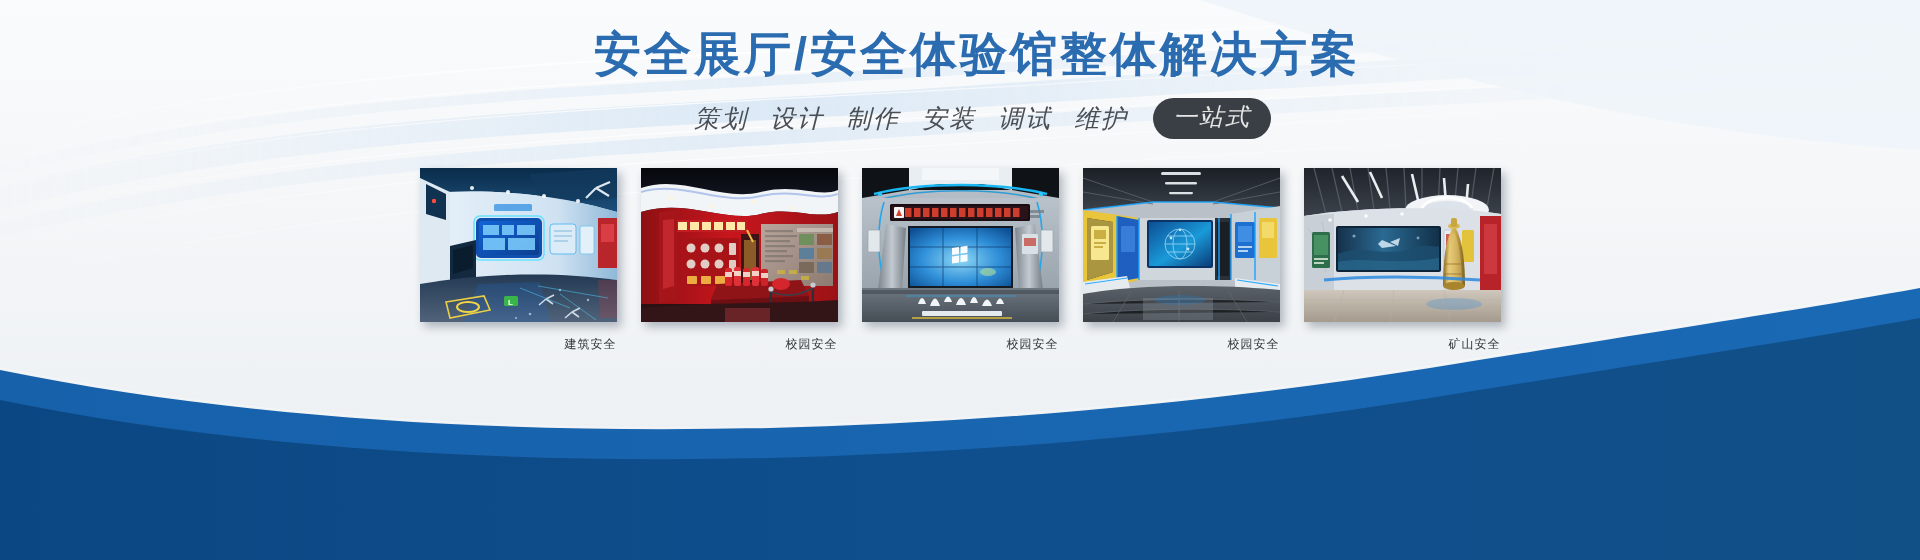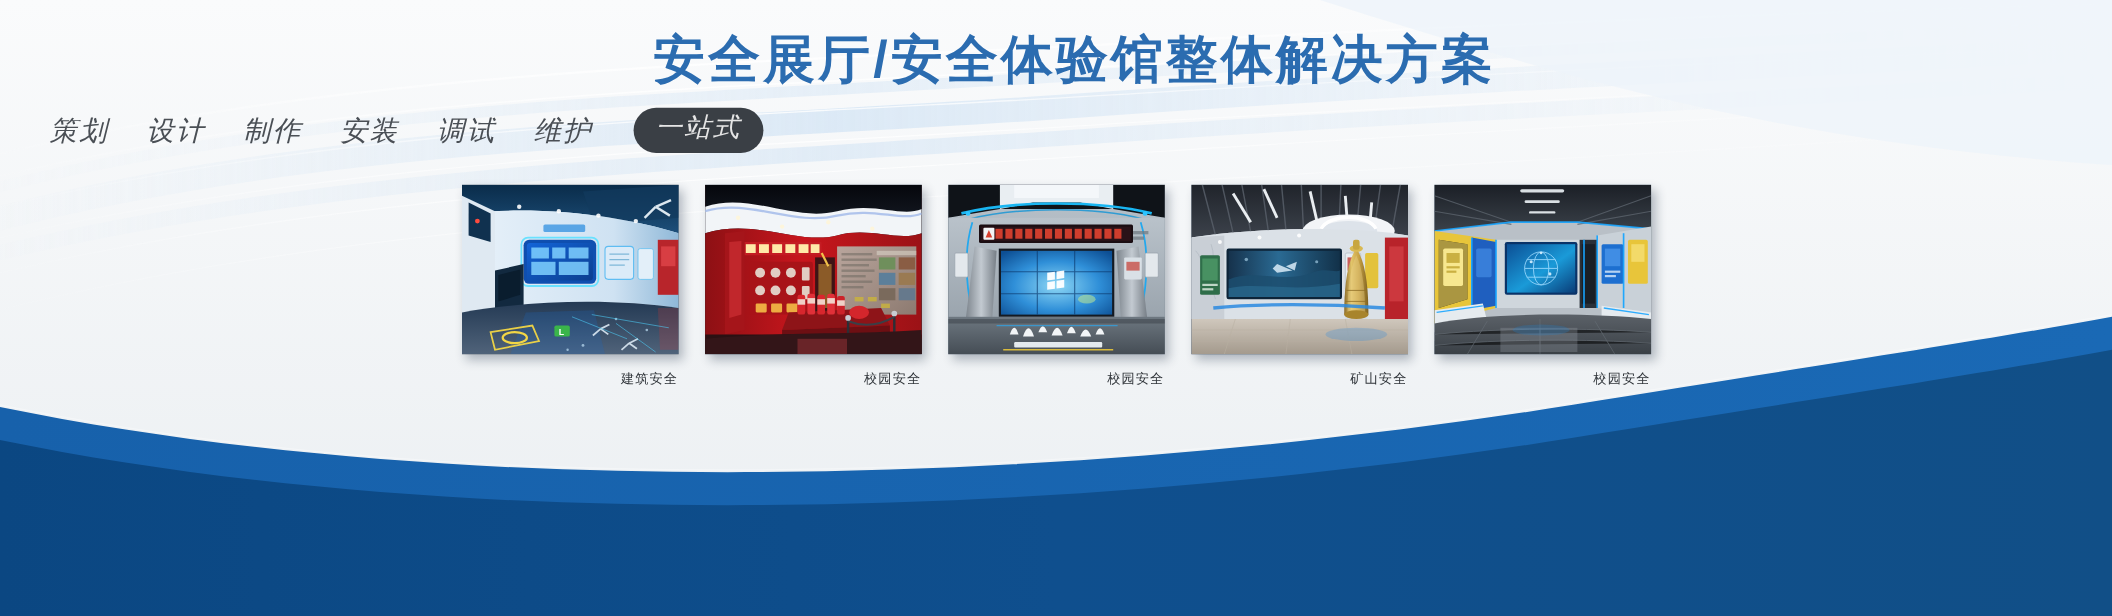--- a/index.html
+++ b/index.html
@@ -33,22 +33,22 @@
     font-weight:bold;
     color:#2b6cb0;
     letter-spacing:3px;
     font-family:"Liberation Sans","DejaVu Sans",sans-serif;
     white-space:nowrap;
   }
 
   
   .subtitle-row {
     margin-top:17px;
-    display:flex; align-items:center; 
-    gap:12px;
+    display:flex; align-items:center; justify-content:center;
+    gap:0px;
     white-space:nowrap;
   }
   .sub-word {
     font-size:25px;
     color:#4a4f55;
     font-style:italic;
     letter-spacing:2px;
     padding:0 11px;
     font-family:"Liberation Sans","DejaVu Sans",sans-serif;
   }
@@ -528,20 +528,134 @@
           </g>
         </svg>
       </div>
       <div class="caption">校园安全</div>
     </div>
 
     <div class="card">
       <div class="thumb">
         <svg viewBox="0 0 197 154" preserveAspectRatio="none">
           <defs>
+            <linearGradient id="c5ceil" x1="0" y1="0" x2="0" y2="1">
+              <stop offset="0%" stop-color="#1b1f26"></stop>
+                <stop offset="100%" stop-color="#3a4149"></stop>
+            </linearGradient>
+            <linearGradient id="c5floor" x1="0" y1="0" x2="0" y2="1">
+              <stop offset="0%" stop-color="#5b6168"></stop>
+                <stop offset="100%" stop-color="#3a4046"></stop>
+            </linearGradient>
+            <linearGradient id="c5scr" x1="0" y1="0" x2="1" y2="1">
+              <stop offset="0%" stop-color="#0c4f95"></stop>
+                <stop offset="55%" stop-color="#1a9ad8"></stop>
+              <stop offset="100%" stop-color="#0a3d78"></stop>
+            </linearGradient>
+          </defs>
+          <rect width="197" height="154" fill="#b9c0c7"></rect>
+
+          <path d="M0 0 H197 V40 L130 34 H70 L0 42 Z" fill="url(#c5ceil)"></path>
+          <g stroke="#5c646d" stroke-width="1" opacity=".8">
+            <path d="M0 10 L70 34"></path>
+              <path d="M0 24 L70 36"></path>
+            <path d="M197 10 L130 34"></path>
+              <path d="M197 24 L130 36"></path>
+          </g>
+
+          <g fill="#eef4f8" opacity=".9">
+            <rect x="78" y="4" width="40" height="3" rx="1.5"></rect>
+            <rect x="82" y="14" width="32" height="2.6" rx="1.3"></rect>
+            <rect x="86" y="24" width="24" height="2.2" rx="1.1"></rect>
+          </g>
+
+          <path d="M0 42 L70 34 H130 L197 40" stroke="#18a5ff" stroke-width="1.6" fill="none" opacity=".9"></path>
+
+          <path d="M0 42 L56 50 V112 L0 126 Z" fill="#e8c53a"></path>
+          <path d="M4 50 L30 54 V104 L4 112 Z" fill="#f0d濃"></path>
+          <path d="M4 50 L30 54 V104 L4 112 Z" fill="#f2d65c" opacity=".7"></path>
+          <rect x="8" y="58" width="18" height="34" rx="1.5" fill="#f7e78f"></rect>
+          <g fill="#b79a22" opacity=".7">
+            <rect x="11" y="62" width="12" height="9"></rect>
+            <rect x="11" y="74" width="12" height="2"></rect>
+              <rect x="11" y="78" width="9" height="2"></rect>
+          </g>
+
+          <path d="M34 48 L56 52 V110 L34 114 Z" fill="#1f5fbf"></path>
+          <rect x="38" y="58" width="14" height="26" rx="1.5" fill="#3e86e0" opacity=".8"></rect>
+
+          <path d="M56 50 H136 V112 H56 Z" fill="#cfd6dc"></path>
+          <rect x="64" y="52" width="66" height="48" rx="2" fill="#0a3368"></rect>
+          <rect x="66" y="54" width="62" height="44" fill="url(#c5scr)"></rect>
+
+          <g stroke="#9fdcff" stroke-width=".9" fill="none" opacity=".85">
+            <circle cx="97" cy="76" r="15"></circle>
+              <ellipse cx="97" cy="76" rx="7" ry="15"></ellipse>
+            <path d="M82 76 H112"></path>
+              <path d="M84 68 H110"></path>
+              <path d="M84 84 H110"></path>
+          </g>
+          <g fill="#d8f0ff" opacity=".9">
+            <circle cx="88" cy="70" r="1.4"></circle>
+              <circle cx="105" cy="81" r="1.4"></circle>
+            <circle cx="97" cy="62" r="1.2"></circle>
+          </g>
+
+          <rect x="132" y="50" width="16" height="62" fill="#2a3038"></rect>
+          <rect x="134" y="54" width="12" height="54" fill="#1a1f26"></rect>
+
+          <path d="M148 46 L197 38 V120 L148 112 Z" fill="#c9d1d8"></path>
+          <rect x="152" y="54" width="20" height="36" rx="1.5" fill="#1d6fd0"></rect>
+          <rect x="155" y="58" width="14" height="16" fill="#4a95e8" opacity=".8"></rect>
+          <g fill="#cfe4f8" opacity=".85">
+            <rect x="155" y="78" width="14" height="2"></rect>
+              <rect x="155" y="82" width="10" height="2"></rect>
+          </g>
+          <rect x="176" y="50" width="18" height="40" rx="1.5" fill="#e8c53a"></rect>
+          <rect x="179" y="54" width="12" height="16" fill="#f4dd72" opacity=".85"></rect>
+
+          <g stroke="#18a5ff" stroke-width="1.5" fill="none" opacity=".95">
+            <path d="M56 50 V112"></path>
+              <path d="M136 50 V112"></path>
+            <path d="M148 46 V112"></path>
+              <path d="M34 48 V114"></path>
+            <path d="M172 44 V112"></path>
+          </g>
+
+          <path d="M0 114 L44 108 L48 124 L0 134 Z" fill="#e6ebef"></path>
+          <path d="M0 128 L48 120 V132 L0 142 Z" fill="#aeb6bd"></path>
+          <path d="M152 110 L197 116 V132 L152 124 Z" fill="#e6ebef"></path>
+          <path d="M152 122 L197 128 V138 L152 132 Z" fill="#aeb6bd"></path>
+          <g stroke="#18a5ff" stroke-width="1.2" fill="none" opacity=".9">
+            <path d="M2 116 L44 110"></path>
+              <path d="M154 112 L195 118"></path>
+          </g>
+
+          <path d="M0 126 C50 116, 140 116, 197 122 V154 H0 Z" fill="url(#c5floor)"></path>
+          <g stroke="#6d757d" stroke-width=".8" opacity=".55">
+            <path d="M0 136 C60 130, 140 130, 197 134"></path>
+            <path d="M0 146 C60 140, 140 140, 197 144"></path>
+            <path d="M48 124 L30 154"></path>
+              <path d="M96 122 L96 154"></path>
+              <path d="M146 124 L164 154"></path>
+          </g>
+          <g fill="#8e969d" opacity=".35">
+            <rect x="60" y="130" width="70" height="22"></rect>
+          </g>
+
+          <ellipse cx="97" cy="132" rx="26" ry="5" fill="#1a84d8" opacity=".25"></ellipse>
+        </svg>
+      </div>
+      <div class="caption">校园安全</div>
+    </div>
+
+    <div class="card">
+      <div class="thumb">
+        <svg viewBox="0 0 197 154" preserveAspectRatio="none">
+          <defs>
             <linearGradient id="c4ceil" x1="0" y1="0" x2="0" y2="1">
               <stop offset="0%" stop-color="#20242b"></stop>
                 <stop offset="100%" stop-color="#3c424b"></stop>
             </linearGradient>
             <linearGradient id="c4bell" x1="0" y1="0" x2="1" y2="0">
               <stop offset="0%" stop-color="#8a6a28"></stop>
                 <stop offset="30%" stop-color="#e2c46a"></stop>
               <stop offset="60%" stop-color="#c9a347"></stop>
                 <stop offset="100%" stop-color="#7d601f"></stop>
             </linearGradient>
@@ -654,128 +768,14 @@
           <g fill="#ffffff" opacity=".9">
             <circle cx="26" cy="52" r="1.8"></circle>
               <circle cx="62" cy="48" r="1.8"></circle>
             <circle cx="98" cy="46" r="1.8"></circle>
           </g>
         </svg>
       </div>
       <div class="caption">矿山安全</div>
     </div>
 
-    <div class="card">
-      <div class="thumb">
-        <svg viewBox="0 0 197 154" preserveAspectRatio="none">
-          <defs>
-            <linearGradient id="c5ceil" x1="0" y1="0" x2="0" y2="1">
-              <stop offset="0%" stop-color="#1b1f26"></stop>
-                <stop offset="100%" stop-color="#3a4149"></stop>
-            </linearGradient>
-            <linearGradient id="c5floor" x1="0" y1="0" x2="0" y2="1">
-              <stop offset="0%" stop-color="#5b6168"></stop>
-                <stop offset="100%" stop-color="#3a4046"></stop>
-            </linearGradient>
-            <linearGradient id="c5scr" x1="0" y1="0" x2="1" y2="1">
-              <stop offset="0%" stop-color="#0c4f95"></stop>
-                <stop offset="55%" stop-color="#1a9ad8"></stop>
-              <stop offset="100%" stop-color="#0a3d78"></stop>
-            </linearGradient>
-          </defs>
-          <rect width="197" height="154" fill="#b9c0c7"></rect>
-
-          <path d="M0 0 H197 V40 L130 34 H70 L0 42 Z" fill="url(#c5ceil)"></path>
-          <g stroke="#5c646d" stroke-width="1" opacity=".8">
-            <path d="M0 10 L70 34"></path>
-              <path d="M0 24 L70 36"></path>
-            <path d="M197 10 L130 34"></path>
-              <path d="M197 24 L130 36"></path>
-          </g>
-
-          <g fill="#eef4f8" opacity=".9">
-            <rect x="78" y="4" width="40" height="3" rx="1.5"></rect>
-            <rect x="82" y="14" width="32" height="2.6" rx="1.3"></rect>
-            <rect x="86" y="24" width="24" height="2.2" rx="1.1"></rect>
-          </g>
-
-          <path d="M0 42 L70 34 H130 L197 40" stroke="#18a5ff" stroke-width="1.6" fill="none" opacity=".9"></path>
-
-          <path d="M0 42 L56 50 V112 L0 126 Z" fill="#e8c53a"></path>
-          <path d="M4 50 L30 54 V104 L4 112 Z" fill="#f0d濃"></path>
-          <path d="M4 50 L30 54 V104 L4 112 Z" fill="#f2d65c" opacity=".7"></path>
-          <rect x="8" y="58" width="18" height="34" rx="1.5" fill="#f7e78f"></rect>
-          <g fill="#b79a22" opacity=".7">
-            <rect x="11" y="62" width="12" height="9"></rect>
-            <rect x="11" y="74" width="12" height="2"></rect>
-              <rect x="11" y="78" width="9" height="2"></rect>
-          </g>
-
-          <path d="M34 48 L56 52 V110 L34 114 Z" fill="#1f5fbf"></path>
-          <rect x="38" y="58" width="14" height="26" rx="1.5" fill="#3e86e0" opacity=".8"></rect>
-
-          <path d="M56 50 H136 V112 H56 Z" fill="#cfd6dc"></path>
-          <rect x="64" y="52" width="66" height="48" rx="2" fill="#0a3368"></rect>
-          <rect x="66" y="54" width="62" height="44" fill="url(#c5scr)"></rect>
-
-          <g stroke="#9fdcff" stroke-width=".9" fill="none" opacity=".85">
-            <circle cx="97" cy="76" r="15"></circle>
-              <ellipse cx="97" cy="76" rx="7" ry="15"></ellipse>
-            <path d="M82 76 H112"></path>
-              <path d="M84 68 H110"></path>
-              <path d="M84 84 H110"></path>
-          </g>
-          <g fill="#d8f0ff" opacity=".9">
-            <circle cx="88" cy="70" r="1.4"></circle>
-              <circle cx="105" cy="81" r="1.4"></circle>
-            <circle cx="97" cy="62" r="1.2"></circle>
-          </g>
-
-          <rect x="132" y="50" width="16" height="62" fill="#2a3038"></rect>
-          <rect x="134" y="54" width="12" height="54" fill="#1a1f26"></rect>
-
-          <path d="M148 46 L197 38 V120 L148 112 Z" fill="#c9d1d8"></path>
-          <rect x="152" y="54" width="20" height="36" rx="1.5" fill="#1d6fd0"></rect>
-          <rect x="155" y="58" width="14" height="16" fill="#4a95e8" opacity=".8"></rect>
-          <g fill="#cfe4f8" opacity=".85">
-            <rect x="155" y="78" width="14" height="2"></rect>
-              <rect x="155" y="82" width="10" height="2"></rect>
-          </g>
-          <rect x="176" y="50" width="18" height="40" rx="1.5" fill="#e8c53a"></rect>
-          <rect x="179" y="54" width="12" height="16" fill="#f4dd72" opacity=".85"></rect>
-
-          <g stroke="#18a5ff" stroke-width="1.5" fill="none" opacity=".95">
-            <path d="M56 50 V112"></path>
-              <path d="M136 50 V112"></path>
-            <path d="M148 46 V112"></path>
-              <path d="M34 48 V114"></path>
-            <path d="M172 44 V112"></path>
-          </g>
-
-          <path d="M0 114 L44 108 L48 124 L0 134 Z" fill="#e6ebef"></path>
-          <path d="M0 128 L48 120 V132 L0 142 Z" fill="#aeb6bd"></path>
-          <path d="M152 110 L197 116 V132 L152 124 Z" fill="#e6ebef"></path>
-          <path d="M152 122 L197 128 V138 L152 132 Z" fill="#aeb6bd"></path>
-          <g stroke="#18a5ff" stroke-width="1.2" fill="none" opacity=".9">
-            <path d="M2 116 L44 110"></path>
-              <path d="M154 112 L195 118"></path>
-          </g>
-
-          <path d="M0 126 C50 116, 140 116, 197 122 V154 H0 Z" fill="url(#c5floor)"></path>
-          <g stroke="#6d757d" stroke-width=".8" opacity=".55">
-            <path d="M0 136 C60 130, 140 130, 197 134"></path>
-            <path d="M0 146 C60 140, 140 140, 197 144"></path>
-            <path d="M48 124 L30 154"></path>
-              <path d="M96 122 L96 154"></path>
-              <path d="M146 124 L164 154"></path>
-          </g>
-          <g fill="#8e969d" opacity=".35">
-            <rect x="60" y="130" width="70" height="22"></rect>
-          </g>
-
-          <ellipse cx="97" cy="132" rx="26" ry="5" fill="#1a84d8" opacity=".25"></ellipse>
-        </svg>
-      </div>
-      <div class="caption">校园安全</div>
-    </div>
-
   </div>
 </div>
 
 </body></html>

